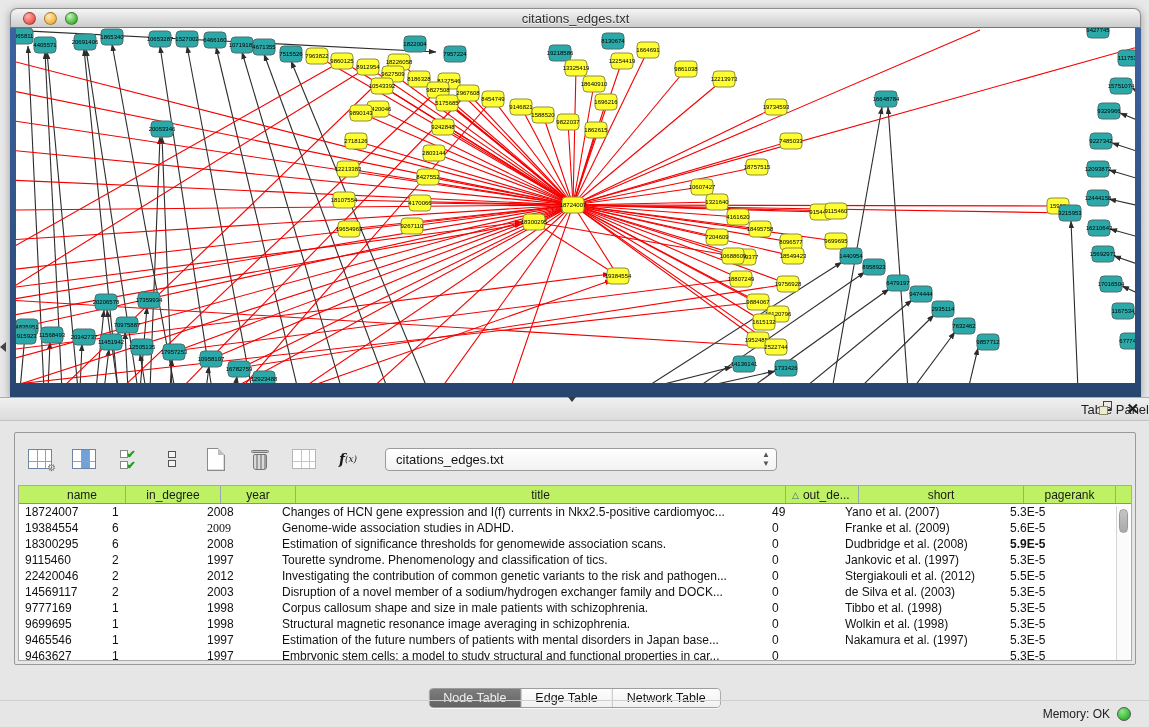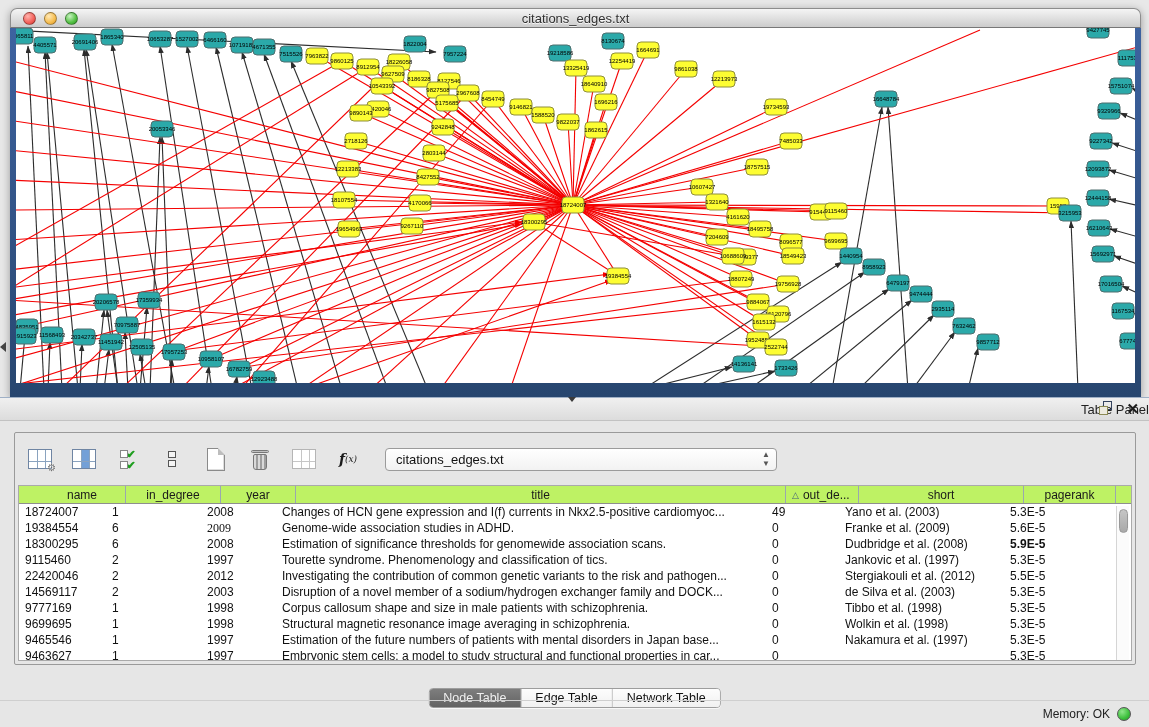--- a/index.html
+++ b/index.html
@@ -795,21 +795,21 @@
             <span>pagerank</span>
           </div>
         </div>
       <div class="grid-body" id="grid-body">
           <div class="grid-row">
             <div class="gr-cell" style="width: 87px;">18724007</div>
             <div class="gr-cell" style="width: 95px;">1</div>
             <div class="gr-cell" style="width: 75px;">2008</div>
             <div class="gr-cell" style="width: 490px;">Changes of HCN gene expression and I(f) currents in Nkx2.5-positive cardiomyoc...</div>
             <div class="gr-cell" style="width: 73px;">49</div>
-            <div class="gr-cell" style="width: 165px;">Yano et al. (2003)</div>
+            <div class="gr-cell" style="width: 165px;">Yano et al. (2007)</div>
             <div class="gr-cell" style="width: 92px;">5.3E-5</div>
           </div>
           <div class="grid-row">
             <div class="gr-cell" style="width: 87px;">19384554</div>
             <div class="gr-cell" style="width: 95px;">6</div>
             <div class="gr-cell" style="width: 75px; font-family: Liberation Serif, serif;">2009</div>
             <div class="gr-cell" style="width: 490px;">Genome-wide association studies in ADHD.</div>
             <div class="gr-cell" style="width: 73px;">0</div>
             <div class="gr-cell" style="width: 165px;">Franke et al. (2009)</div>
             <div class="gr-cell" style="width: 92px;">5.6E-5</div>

